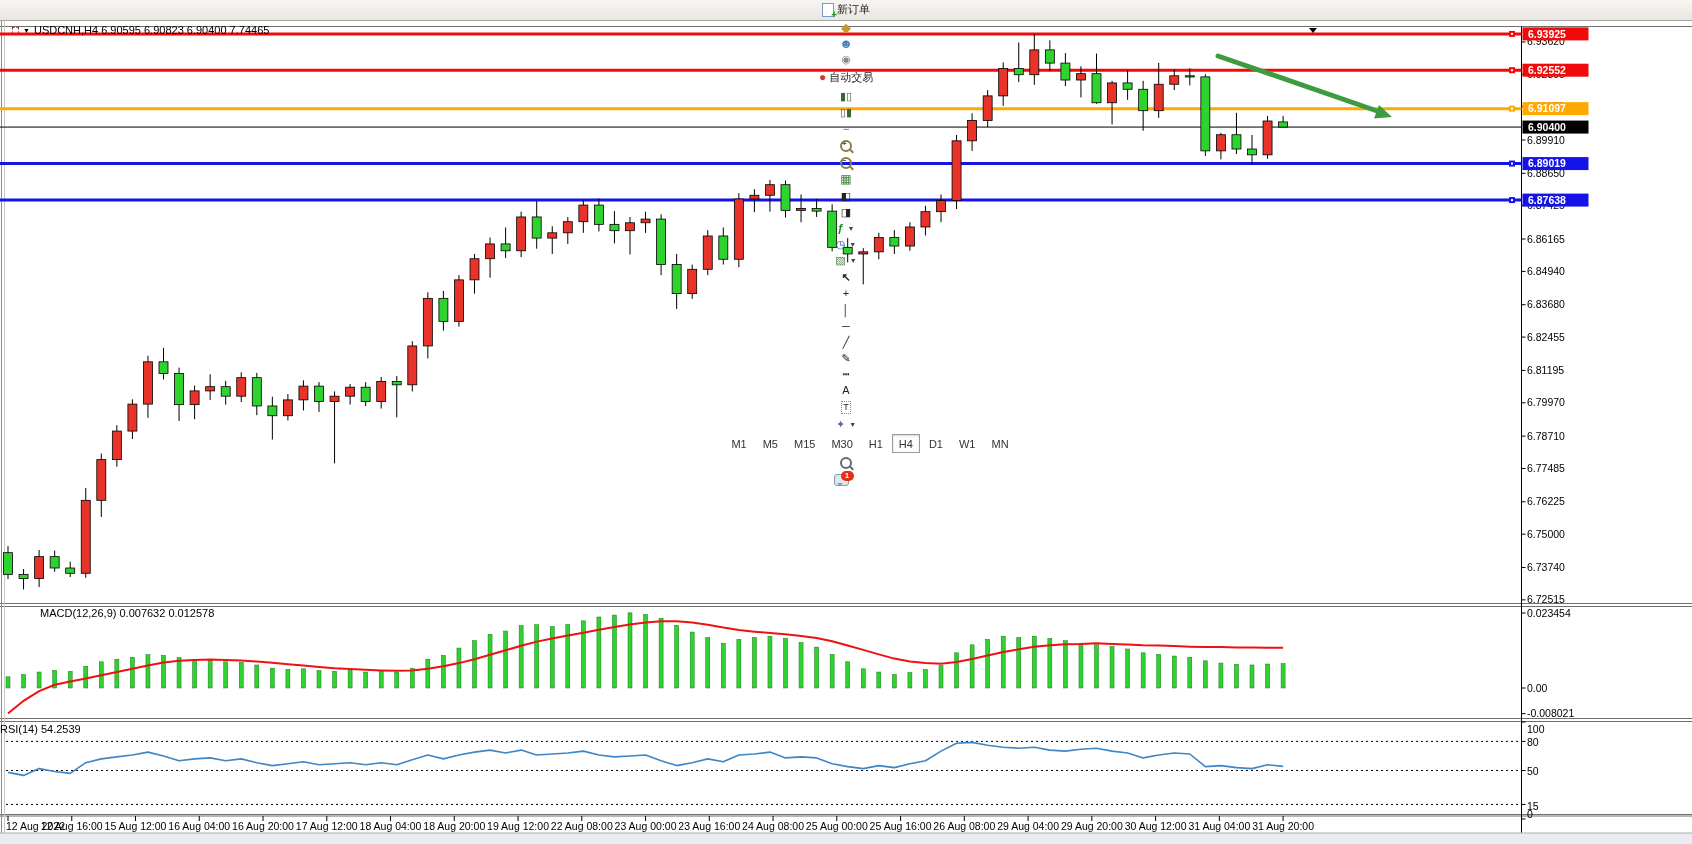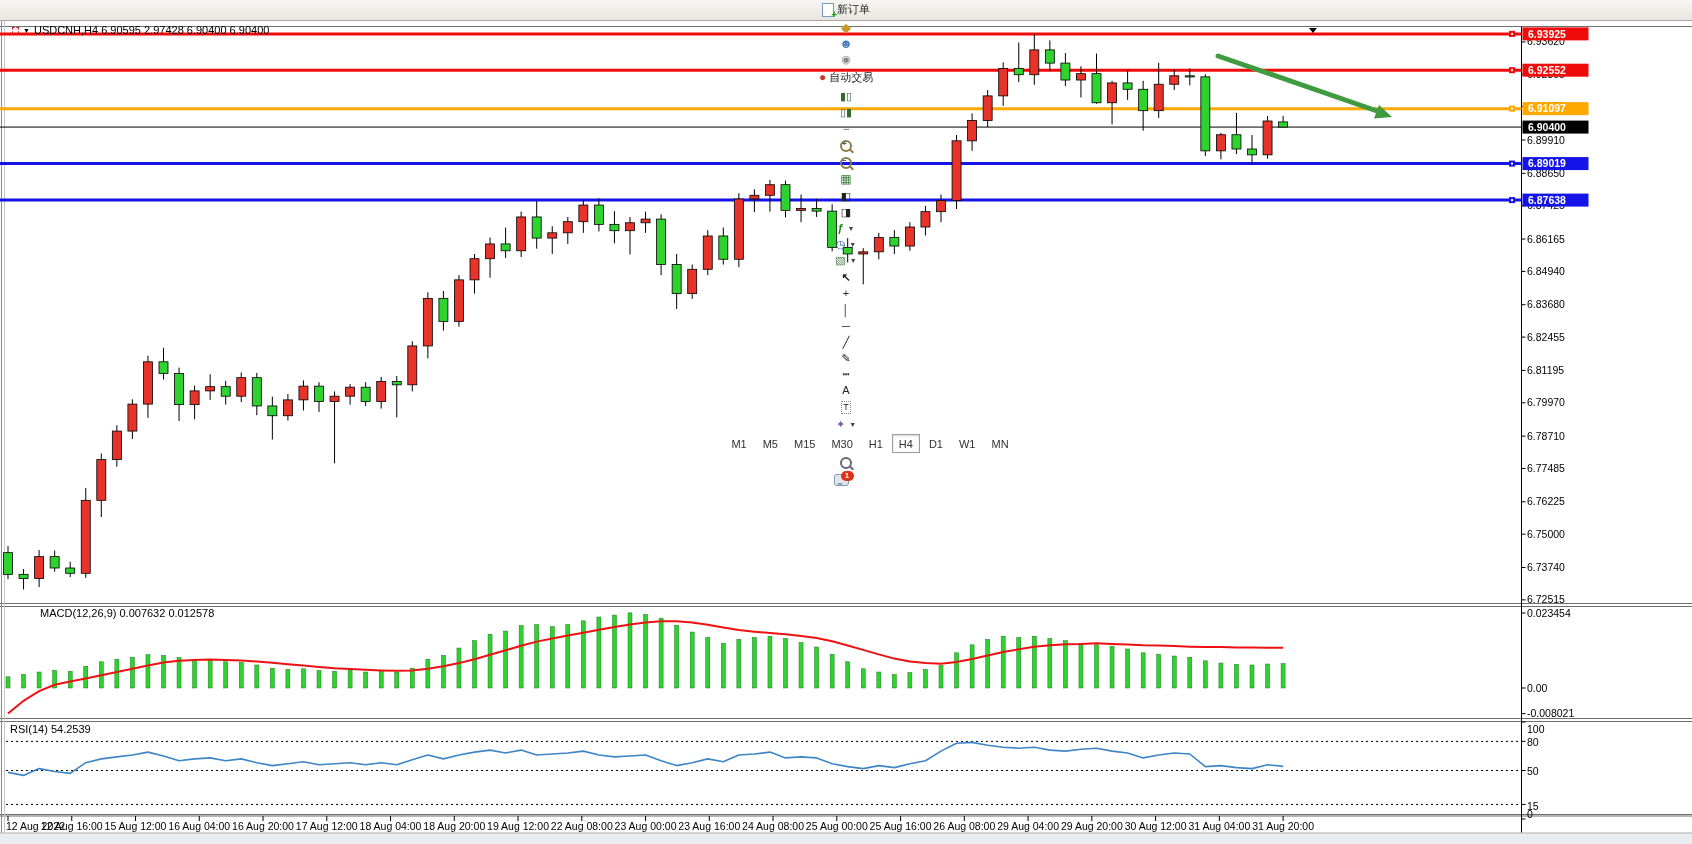--- a/index.html
+++ b/index.html
@@ -27,21 +27,21 @@
   .chat-ico{position:relative;width:13px;height:10px;background:#dfe6ef;border:1px solid #8899aa;border-radius:3px;}
   .chat-ico::after{content:"";position:absolute;left:2px;bottom:-4px;border:3px solid transparent;border-top-color:#8899aa;}
   .badge{position:absolute;top:-4px;right:-6px;min-width:9px;height:10px;background:#e03018;color:#fff;
     border-radius:6px;font-size:8px;line-height:10px;text-align:center;padding:0 2px;font-weight:bold;}
   
   .overlay{position:absolute;z-index:2;font-size:11px;color:#000;white-space:nowrap;}
   #title-line{left:12px;top:24px;display:flex;align-items:center;gap:4px;}
   .sub-marker{display:inline-block;width:5px;height:5px;border:1px dashed #d02018;}
   .tri{font-size:7px;}
   #macd-label{left:8px;top:607px;margin-left:32px;}
-  #rsi-label{left:10px;top:723px;}
+  #rsi-label{left:0;top:723px;}
 </style>
 </head>
 <body>
 
 <svg id="chart-svg" width="1692" height="844">
   <g id="g-frame">
       <rect x="0" y="20" width="1692" height="824" fill="#ffffff"></rect>
       <line x1="0" y1="26.5" x2="1692" y2="26.5" stroke="#6f6f6f" stroke-width="1"></line>
       <line x1="0" y1="603.5" x2="1692" y2="603.5" stroke="#6f6f6f" stroke-width="1"></line>
       <line x1="0" y1="606.5" x2="1692" y2="606.5" stroke="#6f6f6f" stroke-width="1"></line>
@@ -729,16 +729,16 @@
   <div class="tb-btn" style="margin-right:10px;">
     <span class="chat-ico">
       <span class="badge">1</span>
     </span>
   </div>
 </div>
 
 <div class="overlay" id="title-line">
   <span class="sub-marker"></span>
   <span class="tri">▼</span>
-  <span>USDCNH,H4  6.90595 2.97428 6.90400 6.90400</span>
+  <span>USDCNH,H4  6.90595 6.90823 6.90400 7.74465</span>
 </div>
 <div class="overlay" id="macd-label">MACD(12,26,9) 0.007632 0.012578</div>
 <div class="overlay" id="rsi-label">RSI(14) 54.2539</div>
 
 </body></html>

